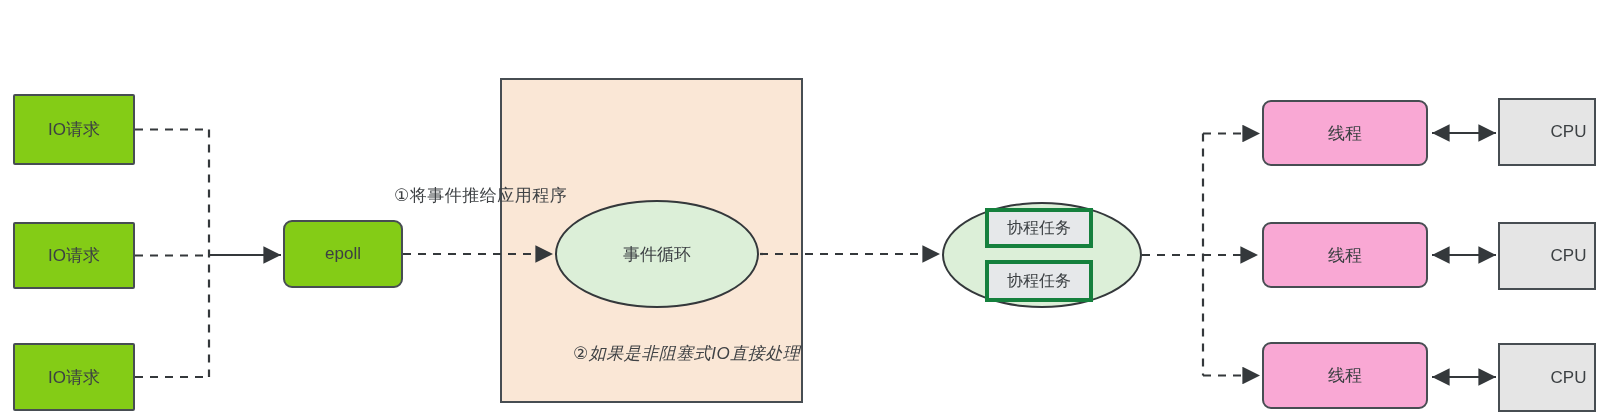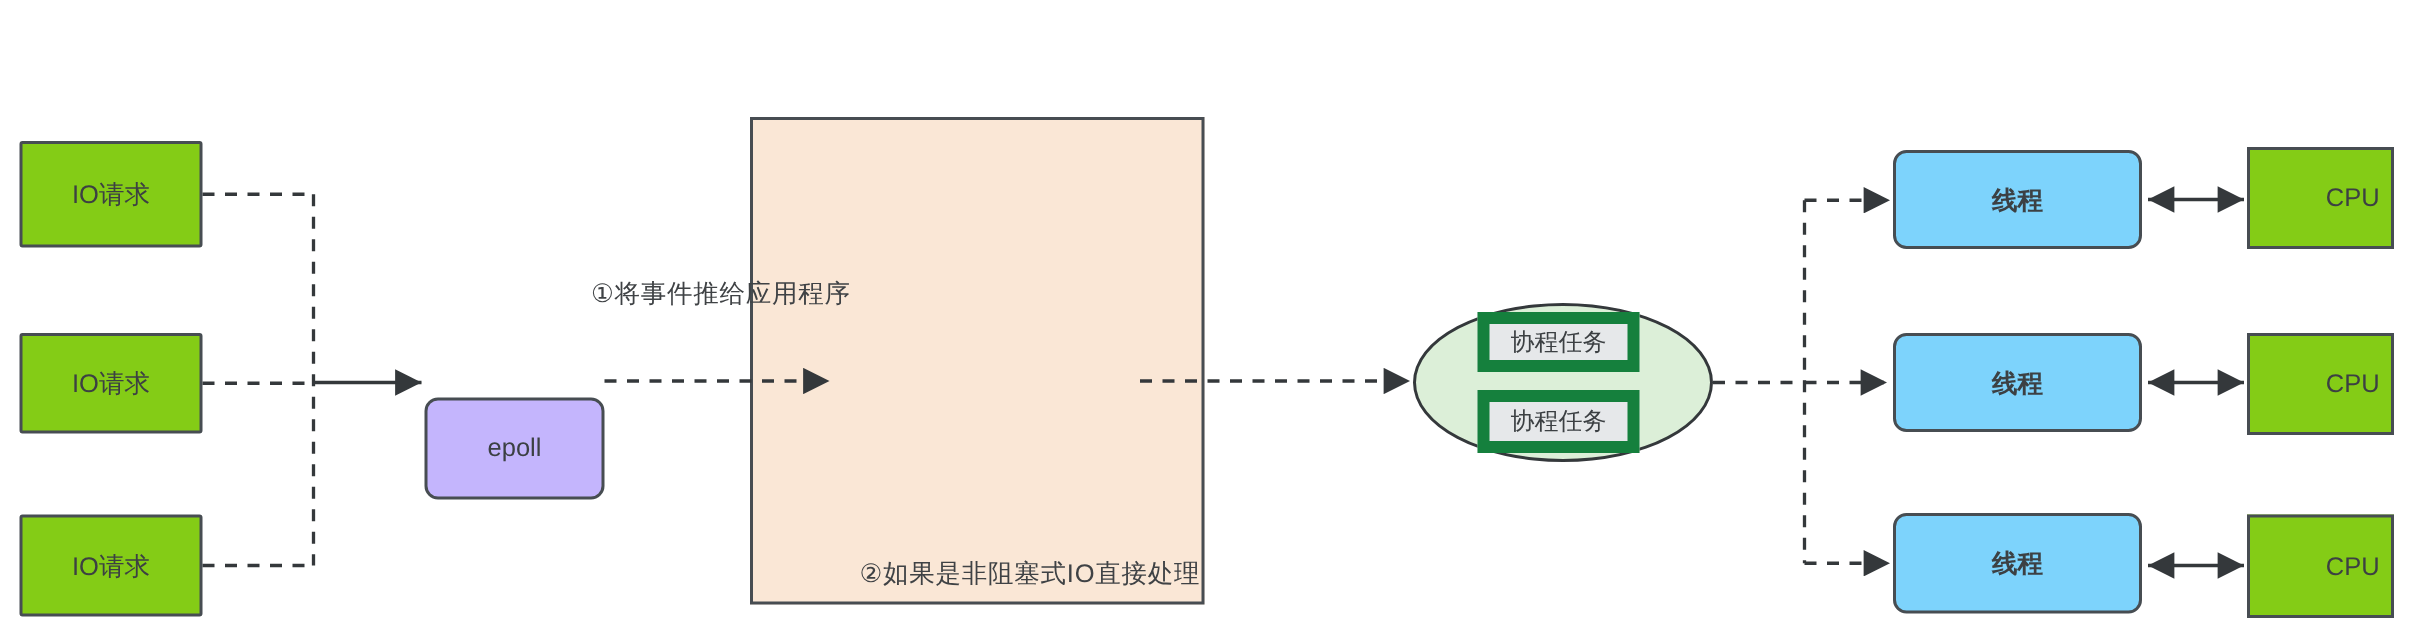--- a/index.html
+++ b/index.html
@@ -5,33 +5,33 @@
   html,body{margin:0;padding:0;background:#ffffff;}
   .canvas{
     position:relative;width:1609px;height:420px;background:#ffffff;overflow:hidden;
     font-family:"Liberation Sans","DejaVu Sans",sans-serif;color:#3f4245;
   }
   .node{
     position:absolute;box-sizing:border-box;display:flex;align-items:center;justify-content:center;
     border:2px solid #474d52;font-size:17px;color:#3c4043;background:#e8eaec;z-index:3;
   }
   .gray-box{background:#84cc16;border-radius:2px;}
-  .epoll-box{background:#c4b5fd;border-radius:9px;margin-top:45px;}
-  .thread-box{background:#7dd3fc;border-radius:9px;font-weight:bold;}
-  .cpu-box{background:#84cc16;padding-left:43px;}
+  .epoll-box{background:#84cc16;border-radius:9px;}
+  .thread-box{background:#f9a8d4;border-radius:9px;}
+  .cpu-box{background:#e5e5e5;padding-left:43px;}
   .container-box{
     position:absolute;box-sizing:border-box;border:2px solid #474d52;background:#fae7d6;z-index:1;
   }
   .ellipse{
     position:absolute;box-sizing:border-box;display:flex;align-items:center;justify-content:center;
     border:2px solid #34383b;border-radius:50%;background:#dcefd8;font-size:17px;color:#3c4043;z-index:2;
   }
   .ct-box{
     position:absolute;box-sizing:border-box;display:flex;align-items:center;justify-content:center;
-    background:#e6e8ea;border:8px solid #15803d;font-size:16px;color:#3c4043;z-index:4;
+    background:#e6e8ea;border:4px solid #15803d;font-size:16px;color:#3c4043;z-index:4;
   }
   .lbl{
     position:absolute;white-space:nowrap;font-size:17px;color:#3f4245;z-index:5;letter-spacing:0.5px;
   }
   svg.wires{position:absolute;left:0;top:0;z-index:6;pointer-events:none;}
 </style>
 </head>
 <body>
 
 <div class="canvas">
@@ -45,20 +45,23 @@
     <span>IO请求</span>
   </div>
   <div class="node gray-box" style="left:13px;top:343px;width:122px;height:68px;">
     <span>IO请求</span>
   </div>
 
   <div class="node epoll-box" style="left:283px;top:220px;width:120px;height:68px;">
     <span>epoll</span>
   </div>
 
+  <div class="ellipse" style="left:555px;top:200px;width:204px;height:108px;">
+    <span>事件循环</span>
+  </div>
 
   <div class="ellipse" style="left:942px;top:202px;width:200px;height:106px;"></div>
   <div class="ct-box" style="left:985px;top:208px;width:108px;height:40px;">
     <span>协程任务</span>
   </div>
   <div class="ct-box" style="left:985px;top:260px;width:108px;height:42px;">
     <span>协程任务</span>
   </div>
 
   <div class="node thread-box" style="left:1262px;top:100px;width:166px;height:66px;">
@@ -75,21 +78,21 @@
     <span>CPU</span>
   </div>
   <div class="node cpu-box" style="left:1498px;top:222px;width:98px;height:68px;">
     <span>CPU</span>
   </div>
   <div class="node cpu-box" style="left:1498px;top:343px;width:98px;height:69px;">
     <span>CPU</span>
   </div>
 
   <div class="lbl" style="left:394px;top:184px;">①将事件推给应用程序</div>
-  <div class="lbl" style="left:573px;top:371px;">②如果是非阻塞式IO直接处理</div>
+  <div class="lbl" style="left:573px;top:342px;font-style:italic;">②如果是非阻塞式IO直接处理</div>
 
   <svg class="wires" width="1609" height="420" viewBox="0 0 1609 420">
     <defs>
       <marker id="ah" viewBox="0 0 10 10" refX="10" refY="5" markerWidth="9" markerHeight="8" orient="auto-start-reverse">
         <path d="M0,0 L10,5 L0,10 z" fill="#34383b"></path>
       </marker>
     </defs>
     <g stroke="#34383b" stroke-width="2.2" fill="none">
 
       <line x1="135" y1="129.5" x2="209" y2="129.5" stroke-dasharray="8 7"></line>

